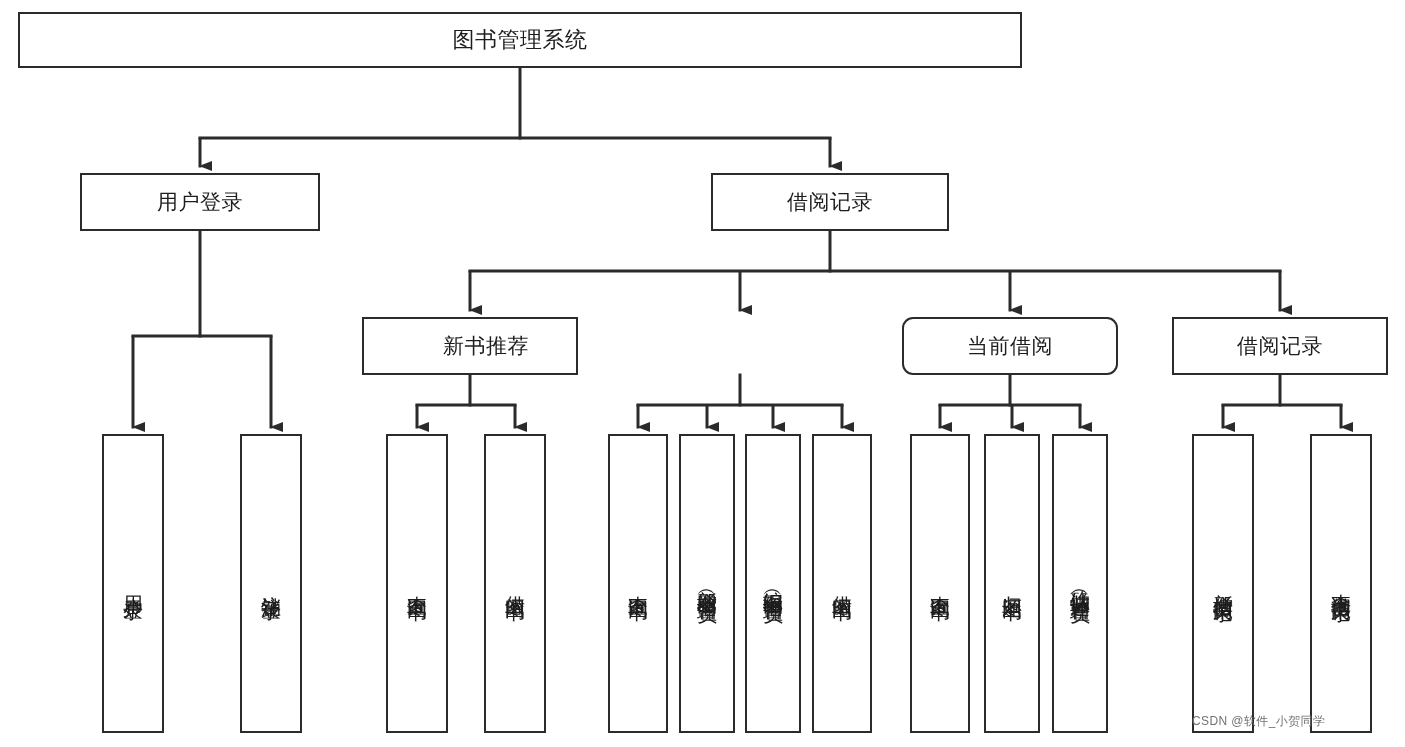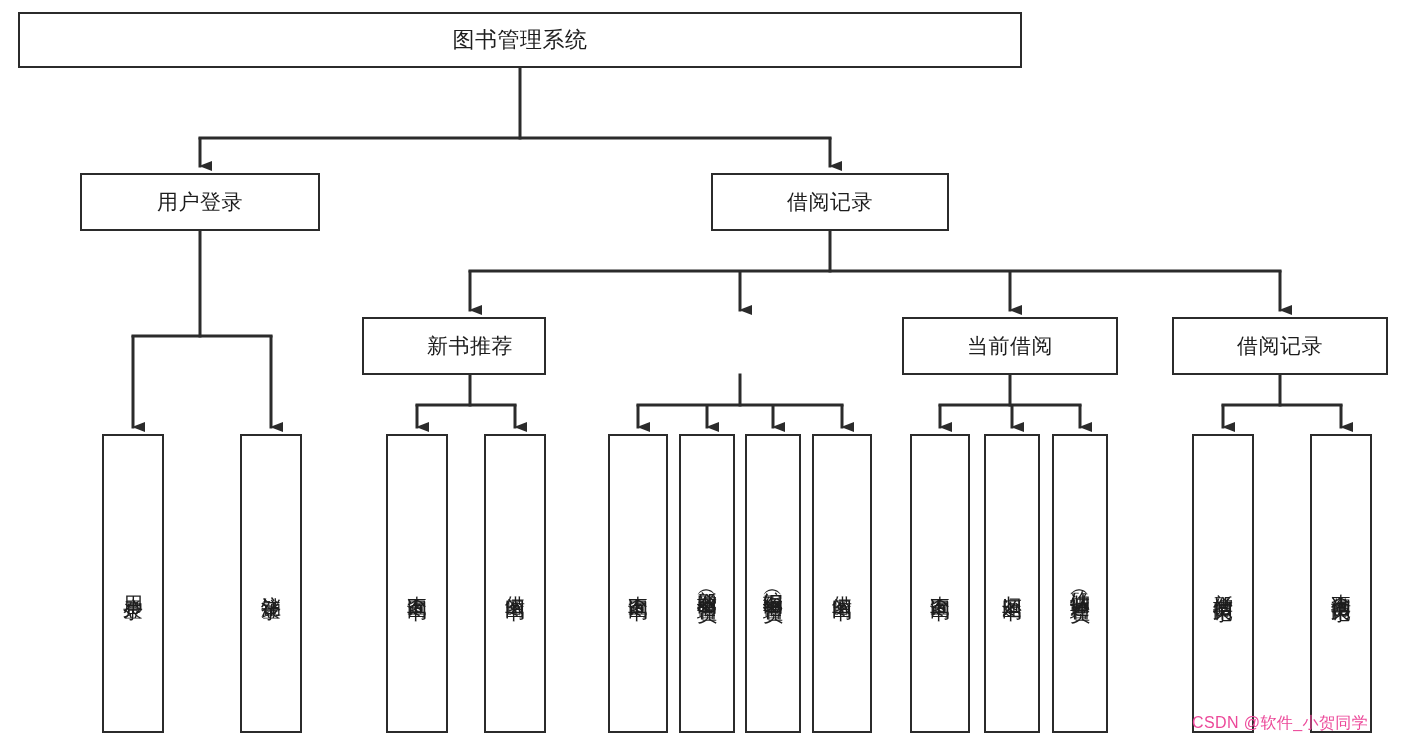--- a/index.html
+++ b/index.html
@@ -49,22 +49,22 @@
     line-height: 1.06;
     letter-spacing: 2px;
     font-size: 20px;
     max-height: 100%;
   }
   .node-box.root .node-label { font-size: 22px; }
   .node-box.level1 .node-label { font-size: 21px; }
   .node-box.level2 .node-label { font-size: 21px; }
   .watermark {
     position: absolute;
-    color: #ec4899;
-    font-size: 16px;
+    color: #737373;
+    font-size: 12px;
     white-space: nowrap;
     letter-spacing: 0.4px;
     pointer-events: none;
   }
 </style>
 </head>
 <body>
 
 <div id="stage">
 
@@ -125,24 +125,24 @@
     <span class="node-label">图书管理系统</span>
   </div>
 
   <div class="node-box level1" style="left: 80px; top: 173px; width: 240px; height: 58px;">
     <span class="node-label">用户登录</span>
   </div>
   <div class="node-box level1" style="left: 711px; top: 173px; width: 238px; height: 58px;">
     <span class="node-label">借阅记录</span>
   </div>
 
-  <div class="node-box level2" style="left: 362px; top: 317px; width: 184px; height: 58px; padding-left: 32px;">
+  <div class="node-box level2" style="left: 362px; top: 317px; width: 216px; height: 58px; padding-left: 32px;">
     <span class="node-label">新书推荐</span>
   </div>
-  <div class="node-box level2" style="left: 902px; top: 317px; width: 216px; height: 58px;">
+  <div class="node-box level2" style="left: 902px; top: 317px; width: 216px; height: 58px; border-radius: 11px;">
     <span class="node-label">当前借阅</span>
   </div>
   <div class="node-box level2" style="left: 1172px; top: 317px; width: 216px; height: 58px; font-family: Liberation Serif, serif;">
     <span class="node-label">借阅记录</span>
   </div>
 
   <div class="node-box vertical" style="left: 102px; top: 434px; width: 62px; height: 299px;">
     <span class="node-label">用户登录</span>
   </div>
   <div class="node-box vertical" style="left: 240px; top: 434px; width: 62px; height: 299px;">

